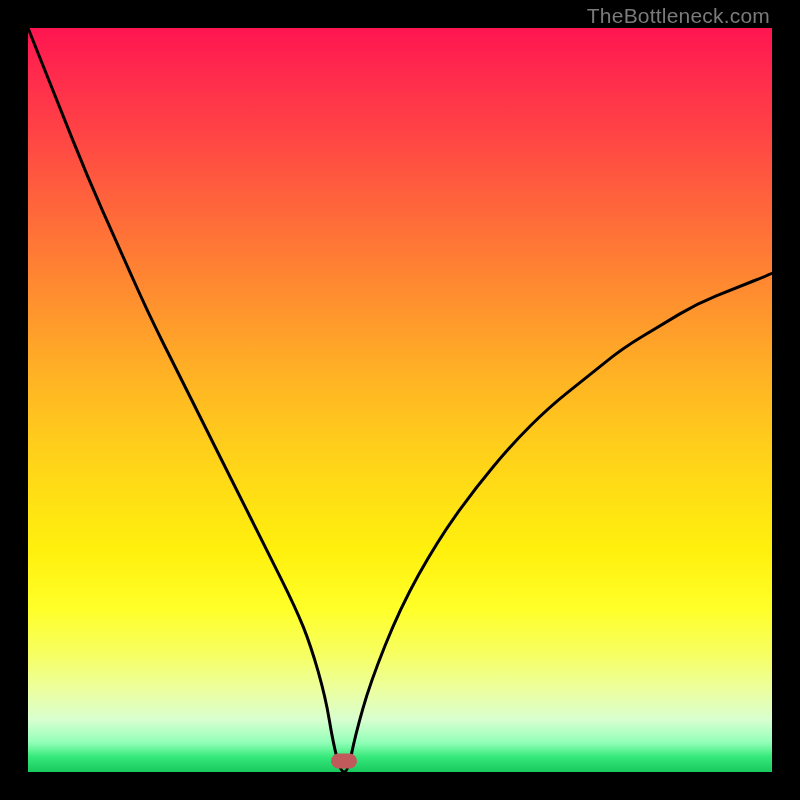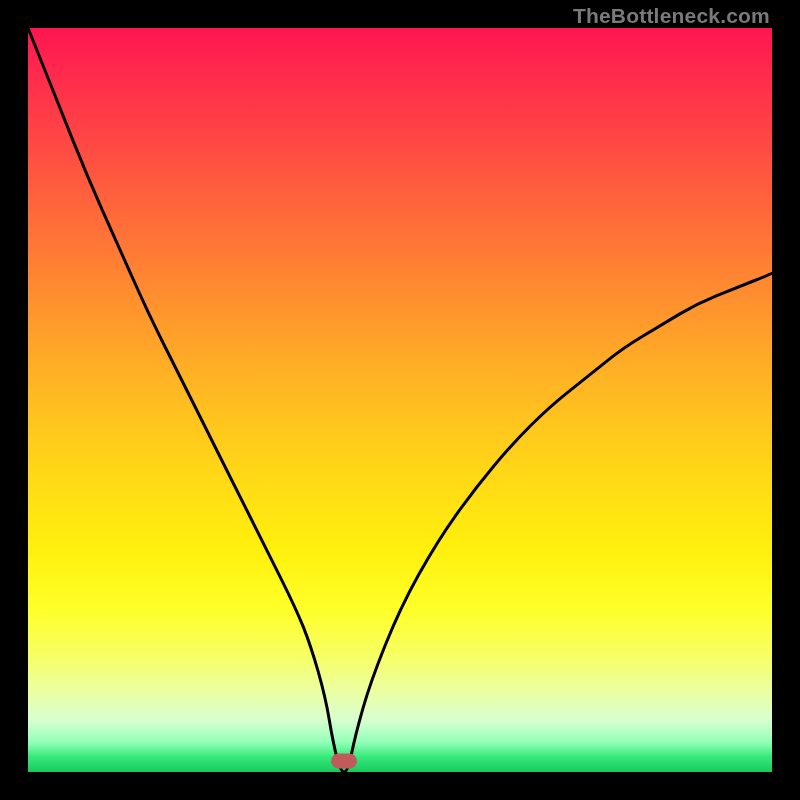--- a/index.html
+++ b/index.html
@@ -64,21 +64,21 @@
     background: #c15a5a;
     border-radius: 8px;
     transform: translate(-50%, -50%);
   }
   .watermark {
     position: absolute;
     top: 4px;
     right: 30px;
     color: #7a7a7a;
     font-size: 21px;
-    font-weight: 700;
+    font-weight: 400;
     letter-spacing: 0.2px;
   }
 </style>
 </head>
 <body>
 
 <div class="frame">
 
   <div class="watermark">TheBottleneck.com</div>
 

